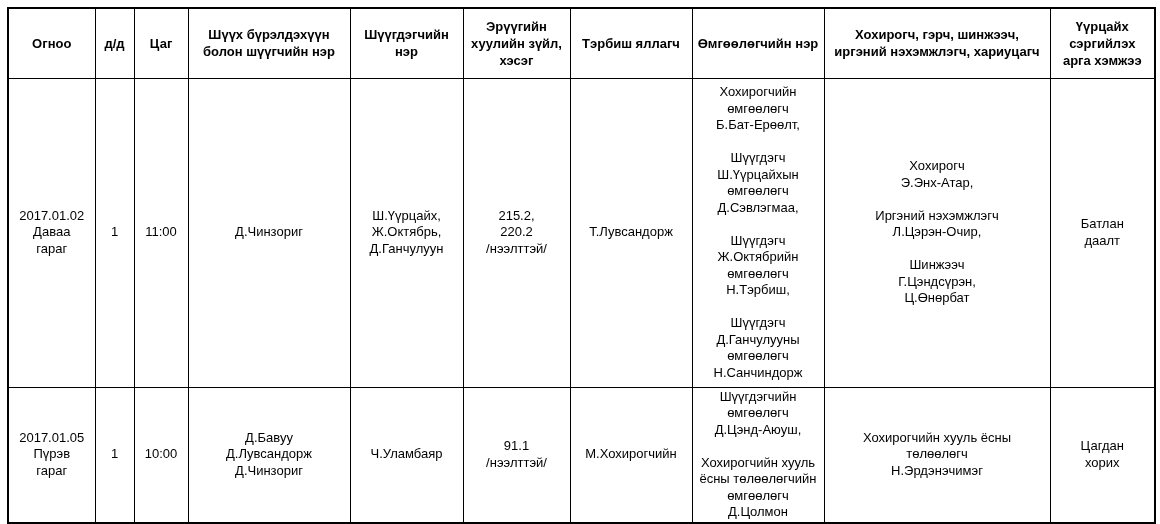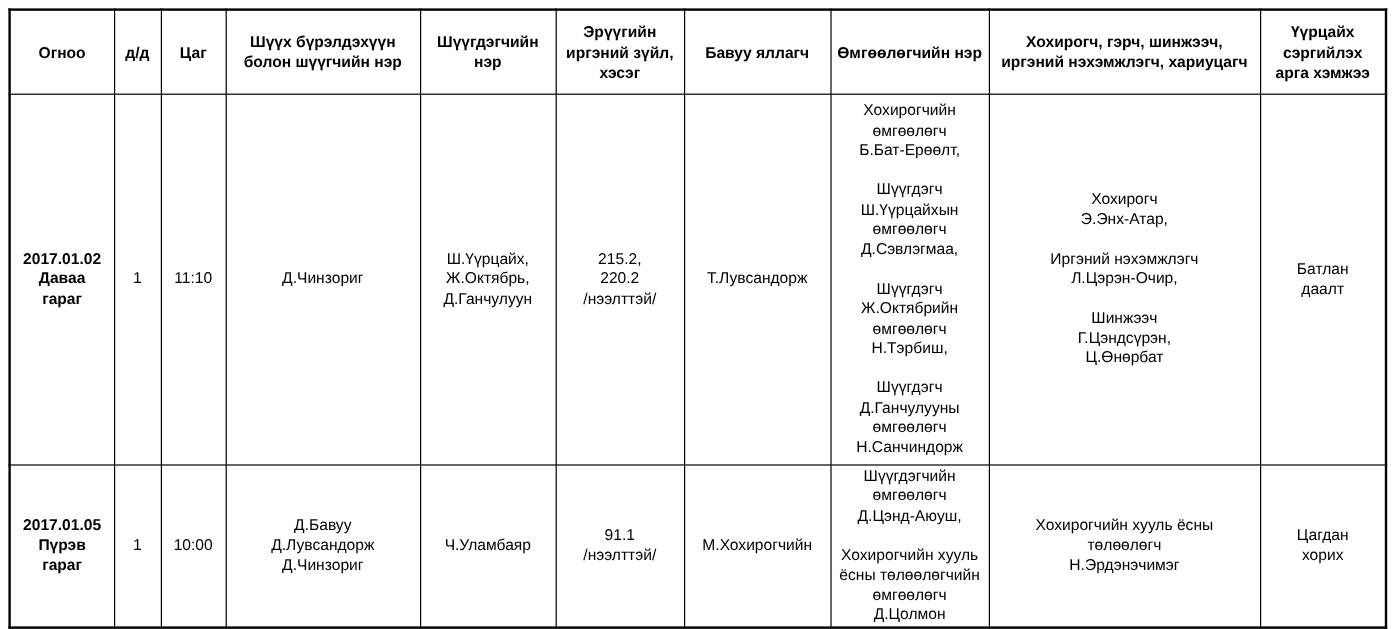--- a/index.html
+++ b/index.html
@@ -34,21 +34,21 @@
     overflow: hidden;
     word-wrap: break-word;
   }
   table.schedule th {
     font-weight: bold;
     line-height: 17px;
   }
   tr.header-row { height: 70px; }
   tr.row-1 { height: 309px; }
   tr.row-2 { height: 130px; }
-  td.date-cell { font-weight: bold; }
+  td.date-cell { font-weight: normal; }
 </style>
 </head>
 <body>
 
 <div class="schedule-wrap">
   <table class="schedule">
     <colgroup>
       <col style="width:87px">
       <col style="width:39px">
       <col style="width:54px">
@@ -60,32 +60,32 @@
       <col style="width:226px">
       <col style="width:105px">
     </colgroup>
     <tbody>
       <tr class="header-row">
         <th>Огноо</th>
         <th>д/д</th>
         <th>Цаг</th>
         <th>Шүүх бүрэлдэхүүн болон шүүгчийн нэр</th>
         <th>Шүүгдэгчийн нэр</th>
-        <th>Эрүүгийн иргэний зүйл, хэсэг</th>
-        <th>Бавуу яллагч</th>
+        <th>Эрүүгийн хуулийн зүйл, хэсэг</th>
+        <th>Тэрбиш яллагч</th>
         <th>Өмгөөлөгчийн нэр</th>
         <th>Хохирогч, гэрч, шинжээч, иргэний нэхэмжлэгч, хариуцагч</th>
         <th>Үүрцайх сэргийлэх арга хэмжээ</th>
       </tr>
       <tr class="row-1">
         <td class="date-cell">2017.01.02
 Даваа
 гараг</td>
         <td>1</td>
-        <td>11:10</td>
+        <td>11:00</td>
         <td>Д.Чинзориг</td>
         <td>Ш.Үүрцайх,
 Ж.Октябрь,
 Д.Ганчулуун</td>
         <td>215.2,
 220.2
 /нээлттэй/</td>
         <td>Т.Лувсандорж</td>
         <td>Хохирогчийн
 өмгөөлөгч

